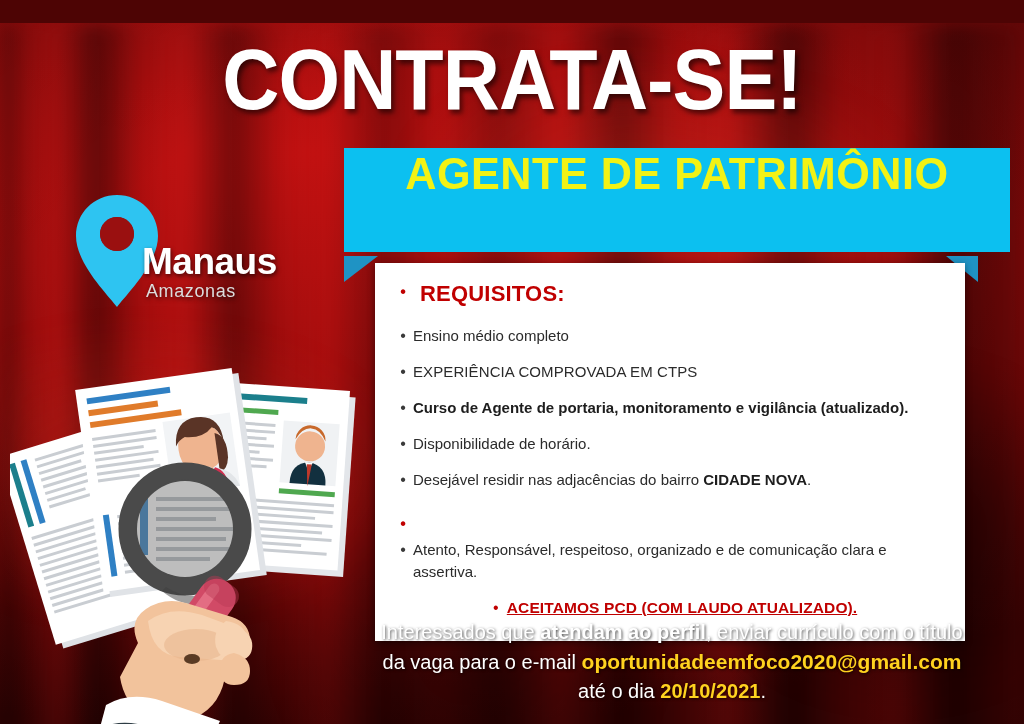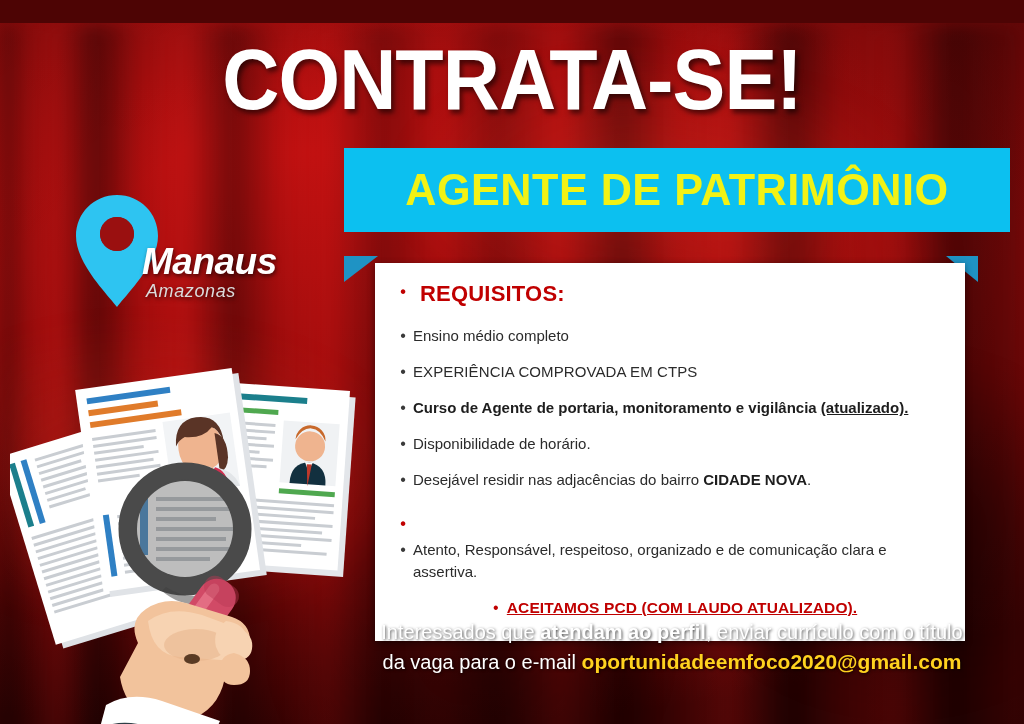--- a/index.html
+++ b/index.html
@@ -61,23 +61,23 @@
   
   .banner-tail-left{
     position:absolute;left:344px;top:233px;width:0;height:0;
     border-left:34px solid #1f93c4;border-bottom:26px solid transparent;
   }
   .banner-tail-right{
     position:absolute;left:946px;top:233px;width:0;height:0;
     border-right:32px solid #1f93c4;border-bottom:26px solid transparent;
   }
   .banner{
-    position:absolute;left:344px;top:125px;width:666px;height:84px;
+    position:absolute;left:344px;top:125px;width:666px;height:104px;
     background:#0cc0f0;
-    display:flex;align-items:center;justify-content:center;
+    display:flex;align-items:flex-start;justify-content:center;
   }
   .banner-text{
     font-size:45px;font-weight:bold;color:#f2f215;letter-spacing:.5px;
     transform:scaleX(.96);white-space:nowrap;
     font-family:"Liberation Sans","DejaVu Sans",sans-serif;
   }
 
   
   .panel{
     position:absolute;left:375px;top:240px;width:590px;height:378px;
@@ -94,21 +94,21 @@
   .txt{flex:1 1 auto;font-size:15px;line-height:22px;color:#2b2b2b;}
 
   .head{
     font-size:22px;font-weight:bold;color:#c00000;letter-spacing:.2px;
     padding-left:7px;
   }
   .r-gap{height:14px;}
   .r-gap-sm{height:10px;}
   .r-gap-lg{height:18px;}
   .bold{font-weight:bold;color:#1d1d1d;}
-  .u{text-decoration:underline;text-align:right;}
+  .u{text-align:right;}
   .caps{letter-spacing:.1px;}
 
   .pcd-row{display:flex;align-items:flex-start;justify-content:center;margin-top:14px;}
   .pcd-bullet{color:#c00000;font-size:16px;line-height:22px;width:22px;text-align:center;}
   .pcd-text{
     font-size:15.5px;line-height:22px;font-weight:bold;color:#c00000;
     text-decoration:underline;letter-spacing:.1px;
   }
 
   
@@ -116,21 +116,21 @@
     position:absolute;left:352px;top:595px;width:640px;
     text-align:center;color:#ffffff;
     font-size:20px;line-height:29px;
     text-shadow:1px 1px 3px rgba(0,0,0,.7);
   }
   .footer b{font-weight:bold;}
   .hi{color:#ffd21f;font-weight:bold;}
   .email{font-size:21px;}
 
   
-  .pin-wrap{position:absolute;left:72px;top:168px;width:270px;height:120px;font-style:italic;}
+  .pin-wrap{position:absolute;left:72px;top:168px;width:270px;height:120px;}
   .pin-svg{position:absolute;left:0;top:0;}
   .pin-city{
     position:absolute;left:70px;top:50px;
     font-size:37px;font-weight:bold;color:#ffffff;letter-spacing:-.5px;
     text-shadow:1px 2px 4px rgba(0,0,0,.6);
   }
   .pin-state{
     position:absolute;left:74px;top:90px;
     font-size:18px;color:#dcdcdc;letter-spacing:.6px;
     text-shadow:1px 2px 4px rgba(0,0,0,.6);
@@ -378,15 +378,16 @@
         <span class="pcd-bullet">•</span>
         <span class="pcd-text">ACEITAMOS PCD (COM LAUDO ATUALIZADO).</span>
       </div>
 
     </div>
   </div>
 
   <div class="footer">
     <div><span>Interessados que </span><b>atendam ao perfil</b><span>, enviar currículo com o título</span></div>
     <div><span>da vaga para o e-mail </span><span class="hi email">oportunidadeemfoco2020@gmail.com</span></div>
+    <div><span>até o dia </span><span class="hi">20/10/2021</span><span>.</span></div>
   </div>
 
 </div>
 
 </body></html>

